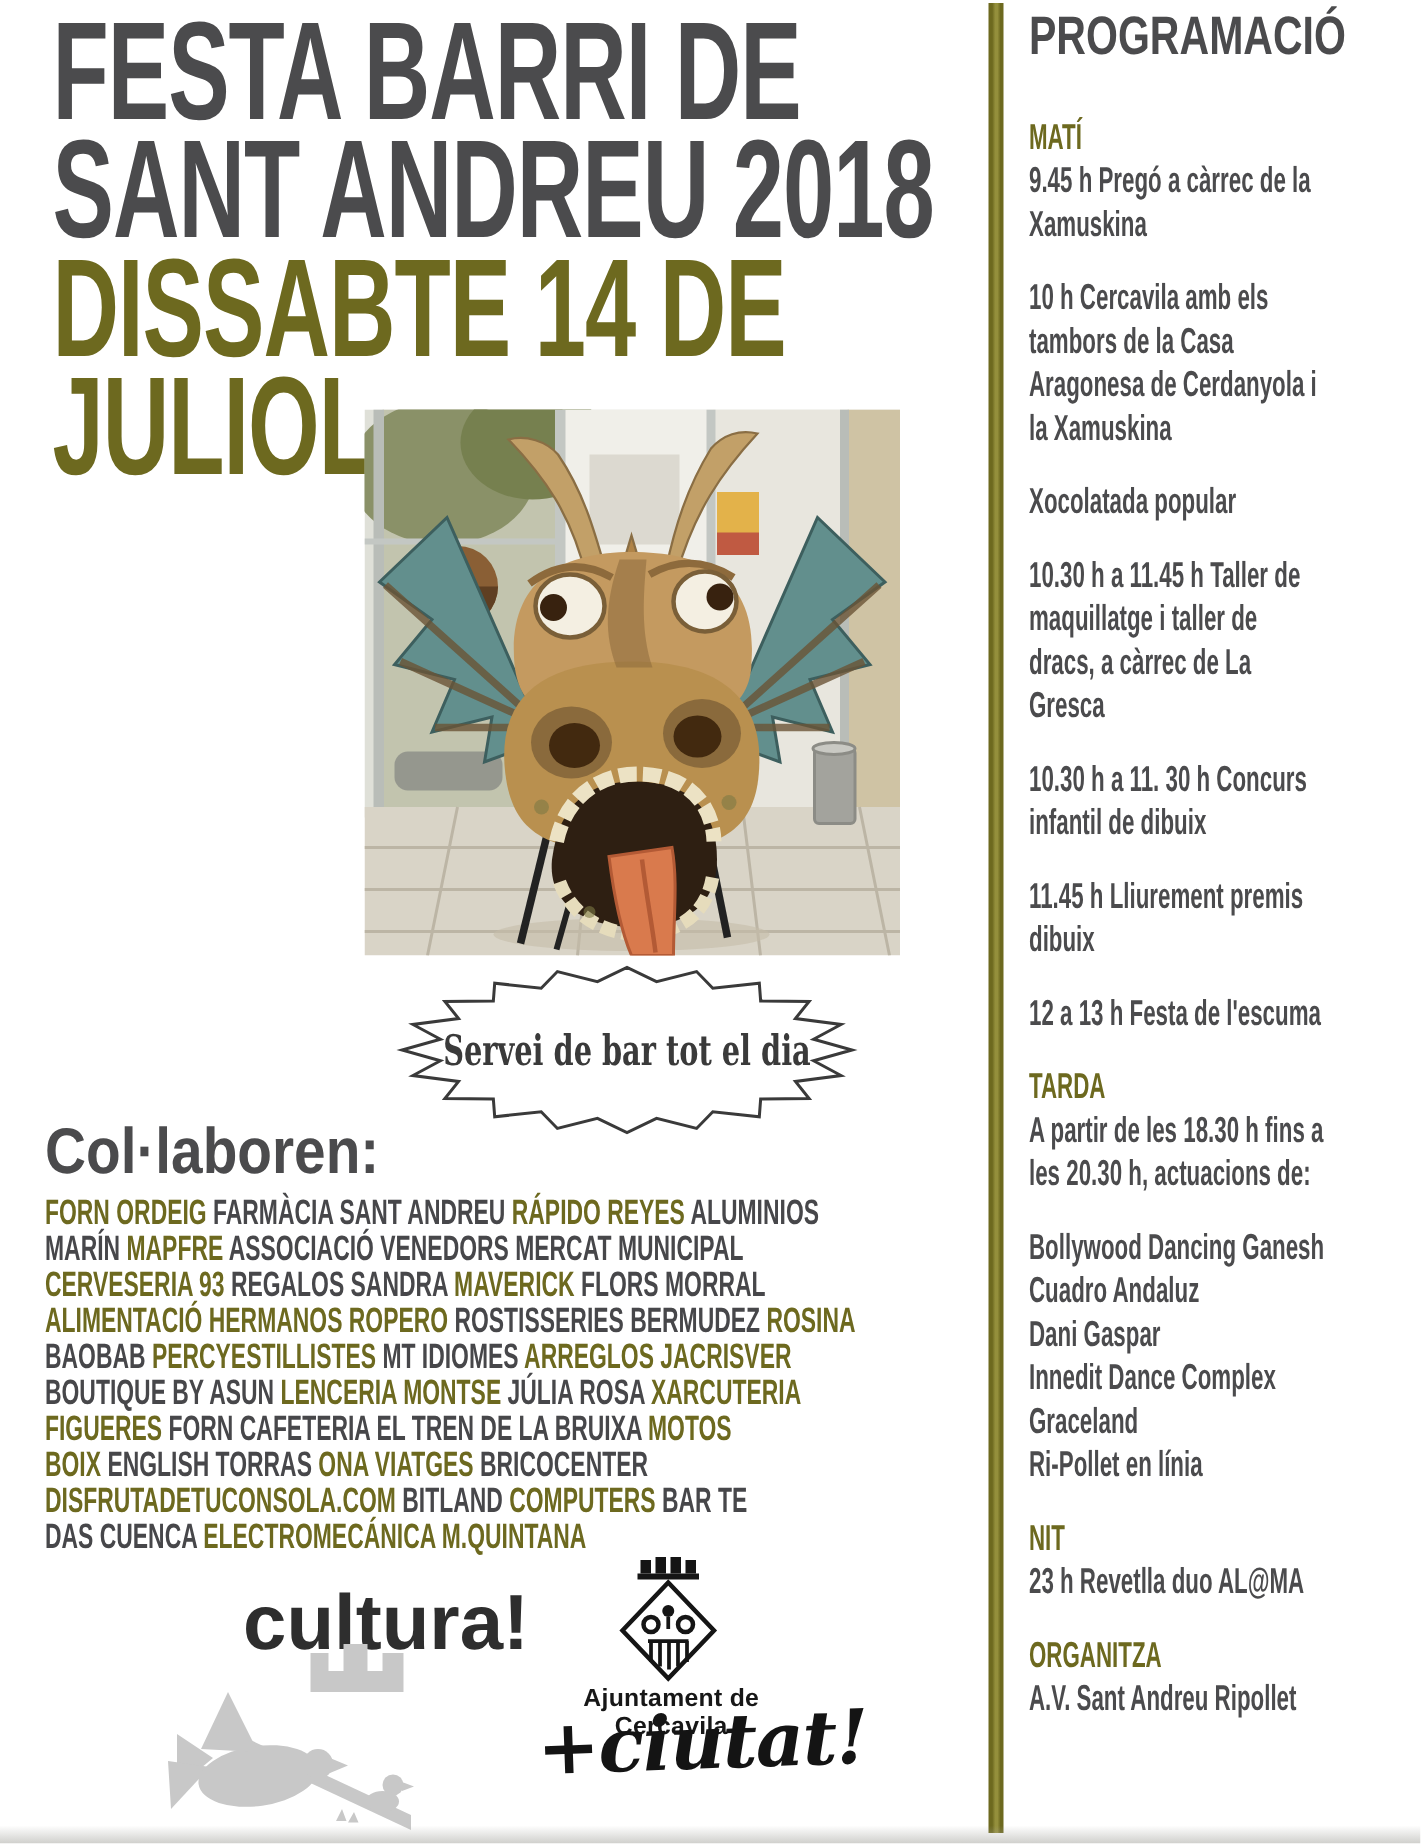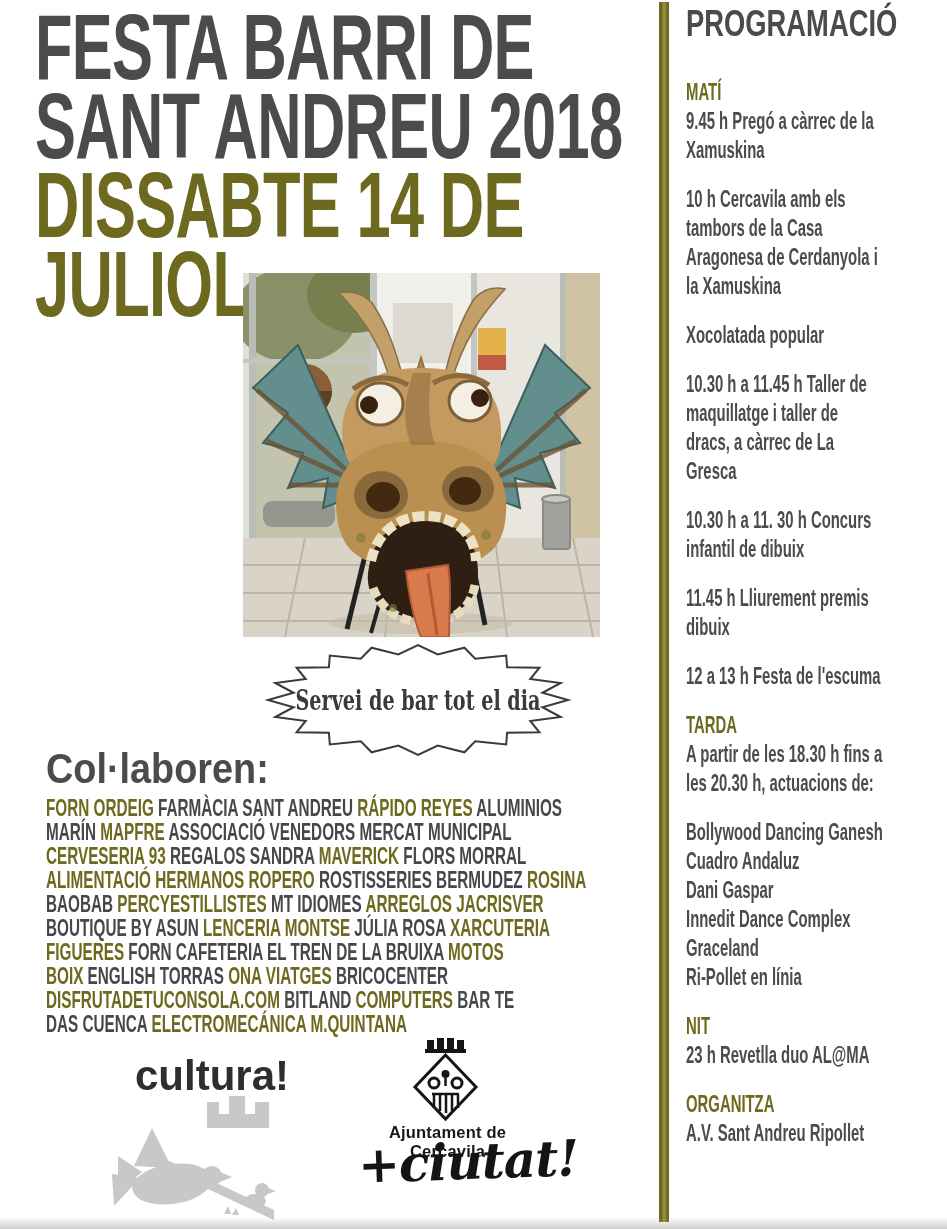--- a/index.html
+++ b/index.html
@@ -17,30 +17,30 @@
   
   .subtitle{position:absolute;left:35px;top:368px;}
   .s-line{font-weight:700;font-size:41px;line-height:43.5px;white-space:nowrap;
           transform:scaleX(0.60);transform-origin:0 0;color:#4b4b4d;}
 
   .photo{position:absolute;left:243px;top:273px;width:357px;height:364px;}
 
   .starburst{position:absolute;left:262px;top:641px;width:312px;height:118px;}
 
   
-  .collab{position:absolute;left:30px;top:746px;width:640px;margin-left:16px;}
+  .collab{position:absolute;left:30px;top:746px;width:640px;}
   .collab-heading{font-weight:700;font-size:43px;line-height:44px;color:#4b4b4d;white-space:nowrap;
                   transform:scaleX(0.88);transform-origin:0 0;}
   .collab-lines{width:950px;transform:scaleX(0.65);transform-origin:0 0;margin-top:6px;}
   .collab-line{font-weight:700;font-size:23.5px;line-height:24px;white-space:nowrap;}
   .seg-olive{color:#6d691f}
   .seg-gray{color:#47474a}
 
   
-  .logo-cultura-text{position:absolute;left:135px;top:1052px;font-size:42px;font-weight:700;color:#2e2e2e;}
+  .logo-cultura-text{position:absolute;left:162px;top:1052px;font-size:52px;font-weight:700;color:#2e2e2e;}
   .logo-cultura-gfx{position:absolute;left:112px;top:1094px;}
   .logo-arms{position:absolute;left:408px;top:1038px;}
   .logo-ajuntament-text{position:absolute;left:350px;top:1123px;width:195px;text-align:center;
                         font-size:16.5px;font-weight:700;color:#171717;letter-spacing:.2px;}
   .logo-ciutat{position:absolute;left:358px;top:1132px;font-family:"DejaVu Serif",serif;font-style:italic;
                font-weight:700;font-size:50px;color:#141414;transform:rotate(-2deg);letter-spacing:-1px;}
 
   
   .divider-bar{position:absolute;left:659px;top:2px;width:10px;height:1220px;
       background:linear-gradient(90deg,#6d691f 0%,#6d691f 25%,#948f3c 45%,#948f3c 60%,#6d691f 80%,#6d691f 100%);}

